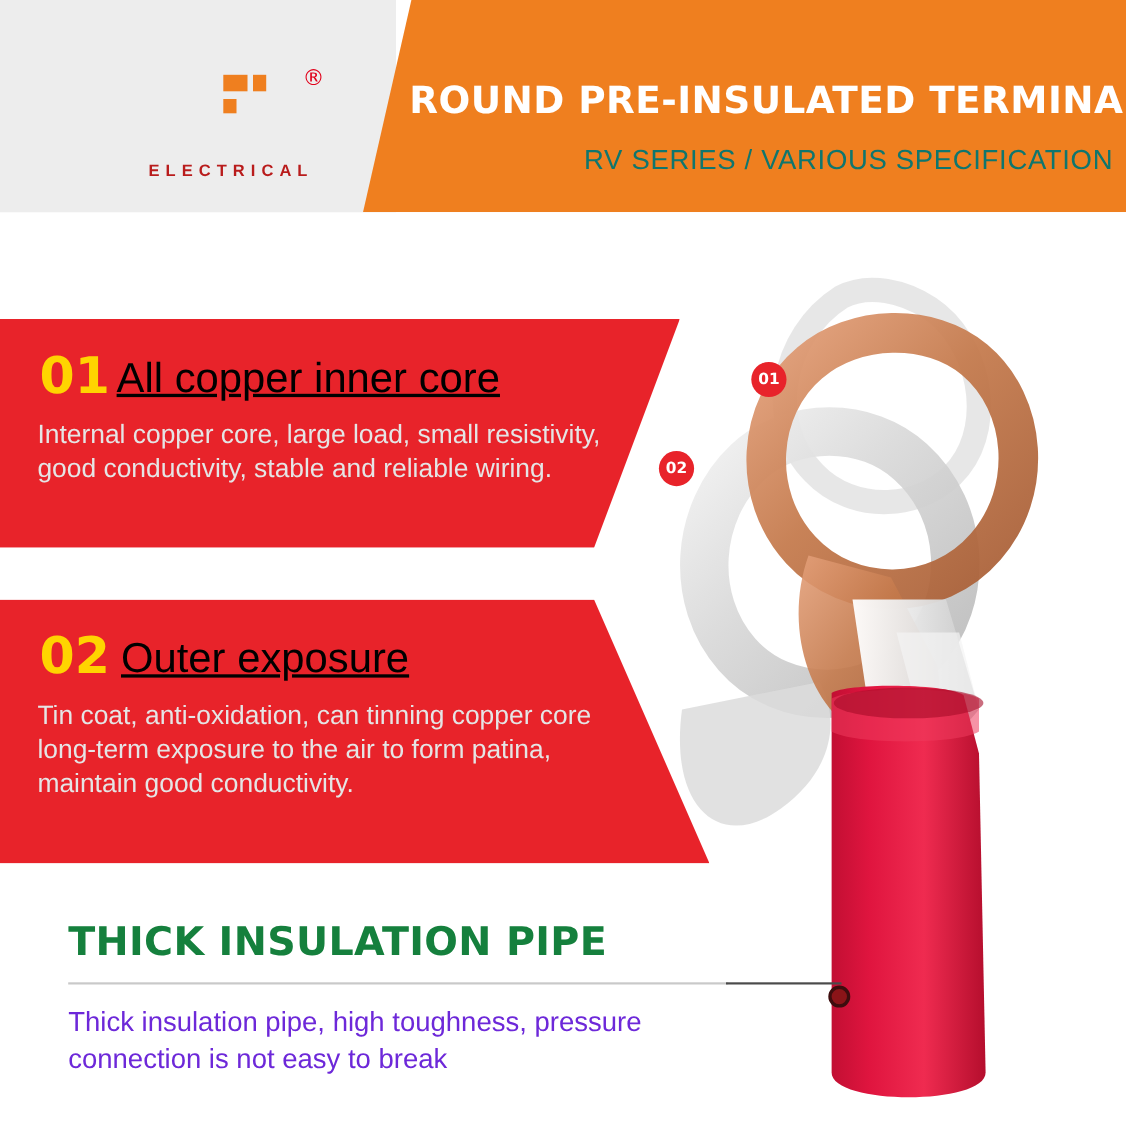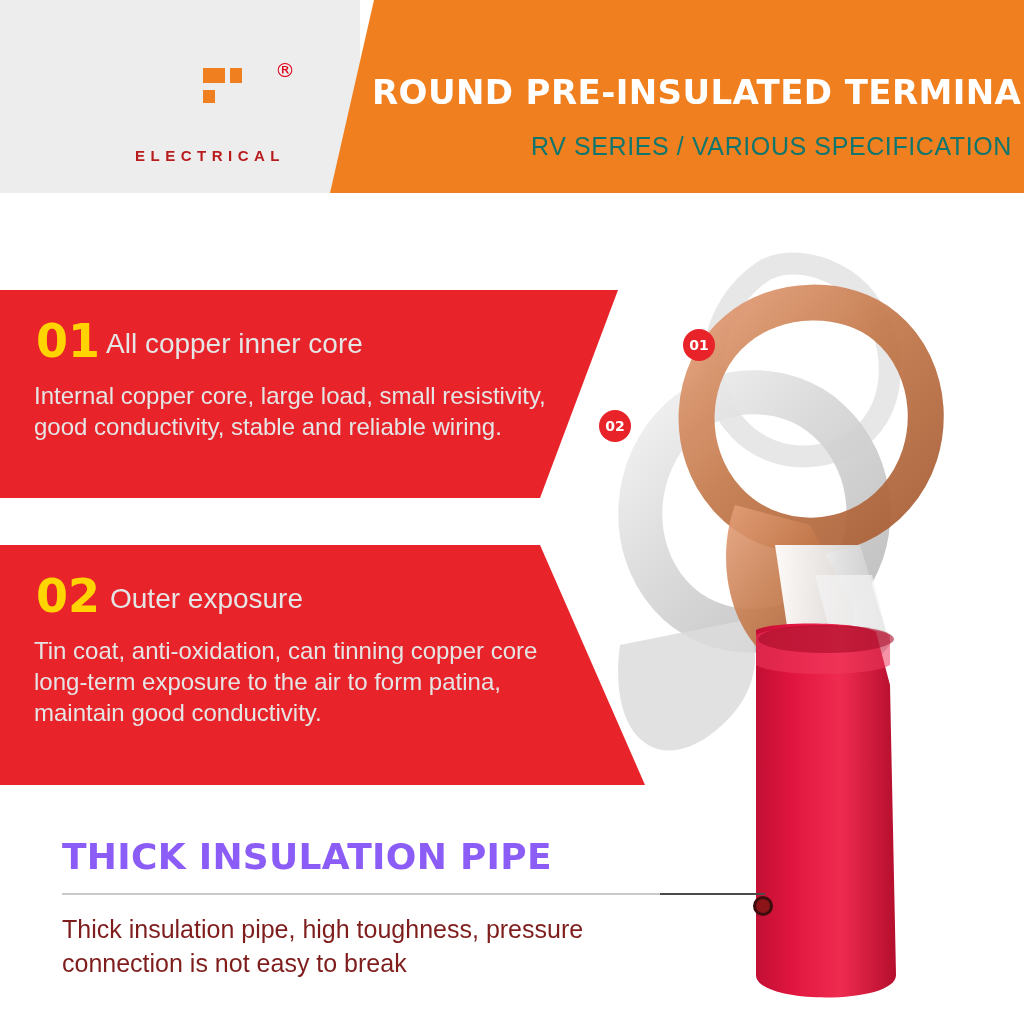--- a/index.html
+++ b/index.html
@@ -124,24 +124,25 @@
   .f-num {
     position: absolute;
     font-family: "DejaVu Sans", sans-serif;
     font-weight: bold;
     font-size: 46px;
     color: #ffd400;
     line-height: 46px;
   }
   .f-head {
     position: absolute;
-    font-size: 28px;
-    color: #e5e5e5;
+    font-size: 38px;
+    color: #000000;
     line-height: 44px;
     white-space: nowrap;
+    text-decoration: underline;
   }
   .f-body {
     position: absolute;
     font-size: 24px;
     line-height: 31px;
     color: #e5e5e5;
   }
 
   .f1 .f-num  { left: 36px; top: 28px; }
   .f1 .f-head { left: 106px; top: 32px; }
@@ -168,37 +169,37 @@
   .m1 { left: 683px; top: 329px; }
   .m2 { left: 599px; top: 410px; }
 
   
   .bottom-title {
     position: absolute;
     left: 62px; top: 836px;
     font-family: "DejaVu Sans", sans-serif;
     font-weight: bold;
     font-size: 36px;
-    color: #8b5cf6;
+    color: #15803d;
     letter-spacing: 0.3px;
     white-space: nowrap;
   }
   .bottom-rule {
     position: absolute;
     left: 62px; top: 893px;
     width: 600px; height: 2px;
     background: #c9c9c9;
   }
   .bottom-body {
     position: absolute;
     left: 62px; top: 912px;
     width: 570px;
     font-size: 25px;
     line-height: 34px;
-    color: #7f1d1d;
+    color: #6d28d9;
   }
   .dot-target {
     position: absolute;
     left: 753px; top: 896px;
     width: 20px; height: 20px;
     border-radius: 50%;
     background: #8a1418;
     border: 3px solid #3d0d0e;
   }
   .leader-line {

